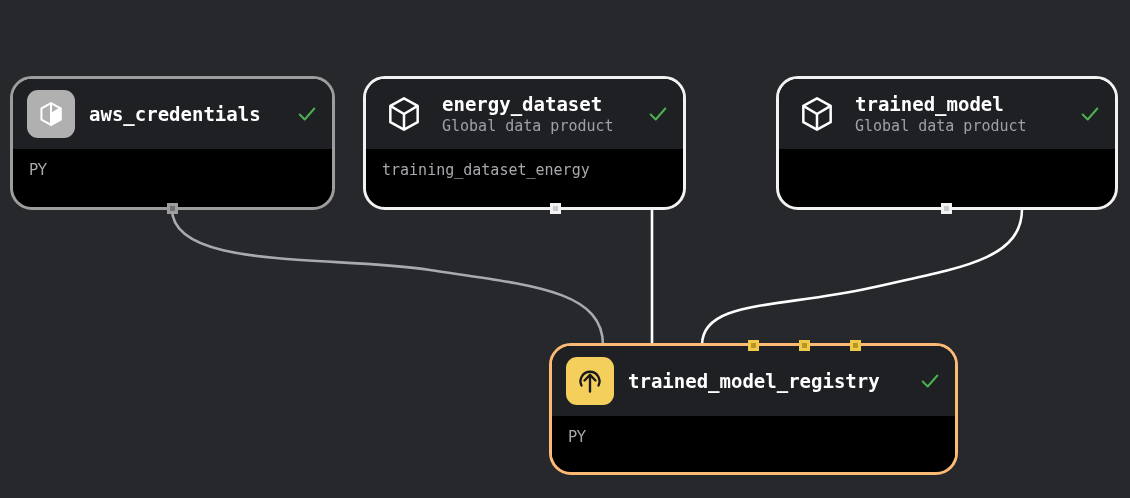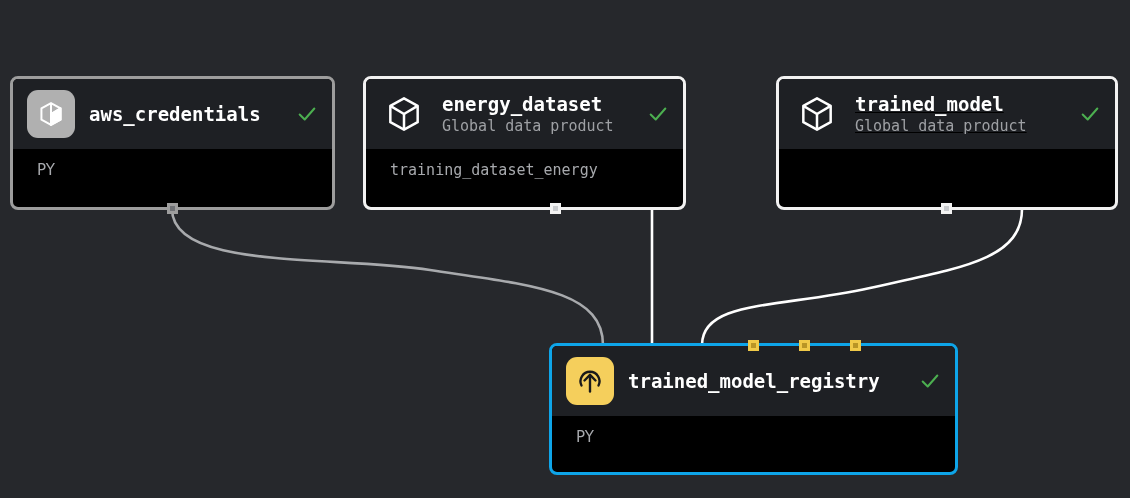--- a/index.html
+++ b/index.html
@@ -21,28 +21,28 @@
     position: absolute;
     left: 0; top: 0;
     width: 1130px;
     height: 498px;
     pointer-events: none;
   }
 
   
   .node {
     position: absolute;
-    border-radius: 8px;
+    border-radius: 22px;
     box-sizing: border-box;
     background: #000000;
     overflow: hidden;
   }
   .node.grey   { border: 3px solid #9d9d9d; }
   .node.white  { border: 3px solid #f2f2f2; }
-  .node.yellow { border: 3px solid #0ea5e9; }
+  .node.yellow { border: 3px solid #fdba74; }
 
   .node-head {
     display: flex;
     align-items: center;
     background: #1e2024;
     height: 70px;
     padding: 0 14px 0 14px;
     box-sizing: border-box;
   }
 
@@ -84,21 +84,21 @@
     width: 22px;
     height: 22px;
     margin-left: 10px;
   }
 
   .node-footer {
     background: #000000;
     height: 42px;
     display: flex;
     align-items: center;
-    padding-left: 24px;
+    padding-left: 16px;
     box-sizing: border-box;
   }
   .footer-text {
     color: #a7a9ad;
     font-size: 15px;
     font-family: "DejaVu Sans", "Liberation Sans", sans-serif;
     white-space: nowrap;
     overflow: hidden;
   }
   .footer-text.mono {
@@ -173,21 +173,21 @@
           <path d="M4 12.5 L9.5 18 L20 6"></path>
         </svg>
       </div>
     </div>
     <div class="node-footer">
       <span class="footer-text mono">training_dataset_energy</span>
     </div>
   </div>
   <div class="port out white" style="left:550px; top:203px;"></div>
 
-  <div class="node white" style="left:776px; top:76px; width:342px; height:134px;text-decoration:underline;">
+  <div class="node white" style="left:776px; top:76px; width:342px; height:134px;">
     <div class="node-head">
       <div class="icon-tile bare">
         <svg width="40" height="40" viewBox="0 0 24 24" fill="none" stroke="#ffffff" stroke-width="1.5" stroke-linejoin="round">
           <path d="M12 2.6 20.2 7.1 20.2 16.9 12 21.4 3.8 16.9 3.8 7.1 Z"></path>
           <path d="M12 12 20.2 7.1"></path>
           <path d="M12 12 3.8 7.1"></path>
           <path d="M12 12 12 21.4"></path>
         </svg>
       </div>
       <div class="head-text">

